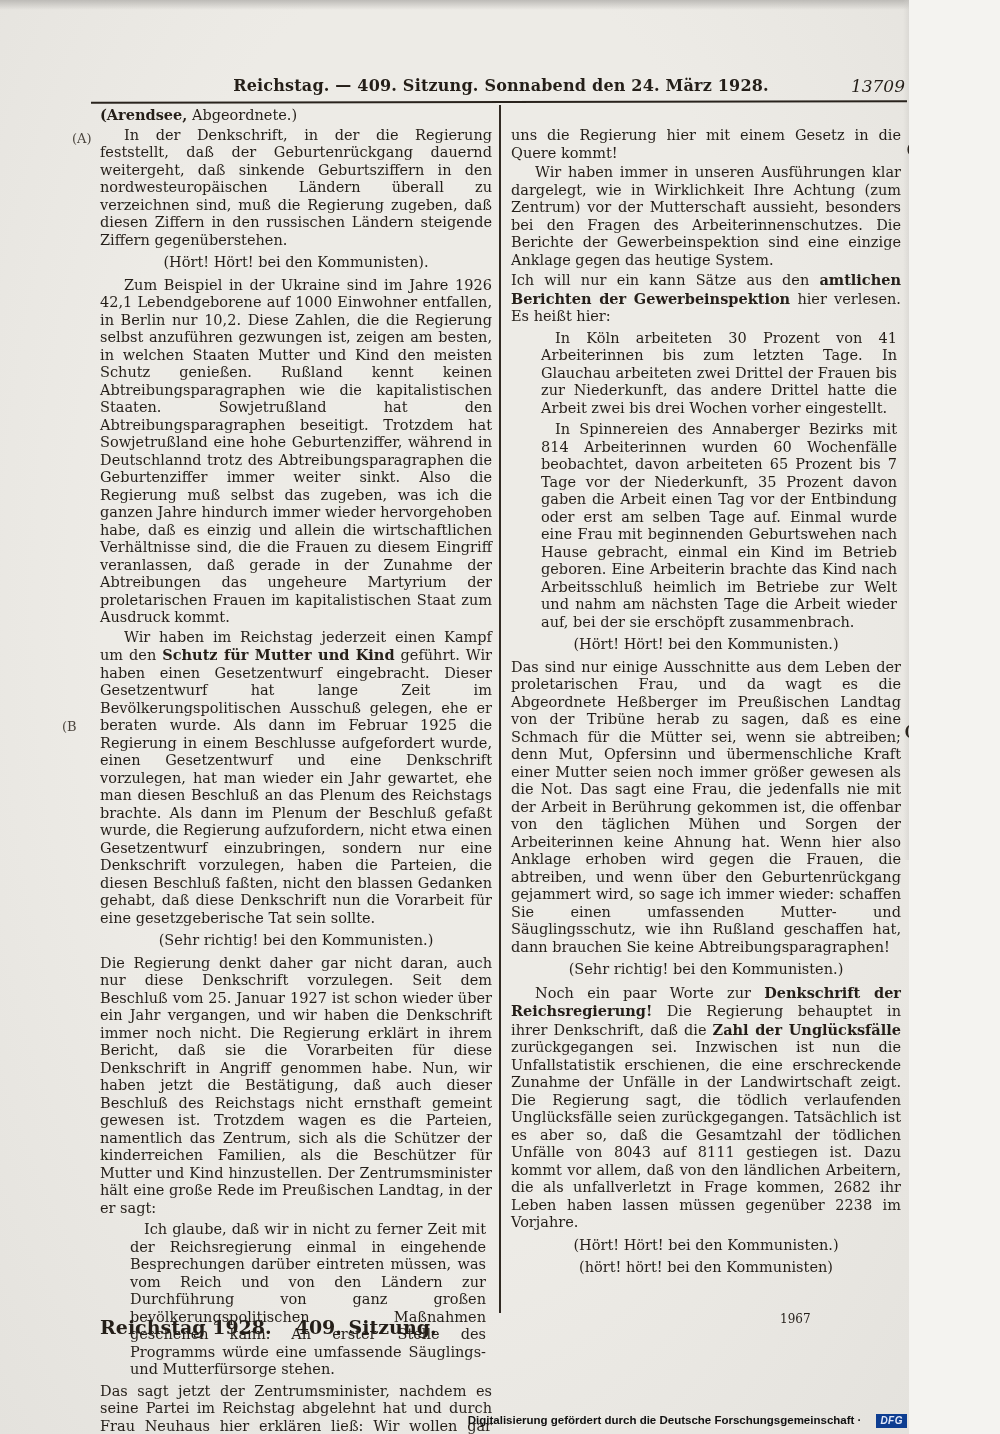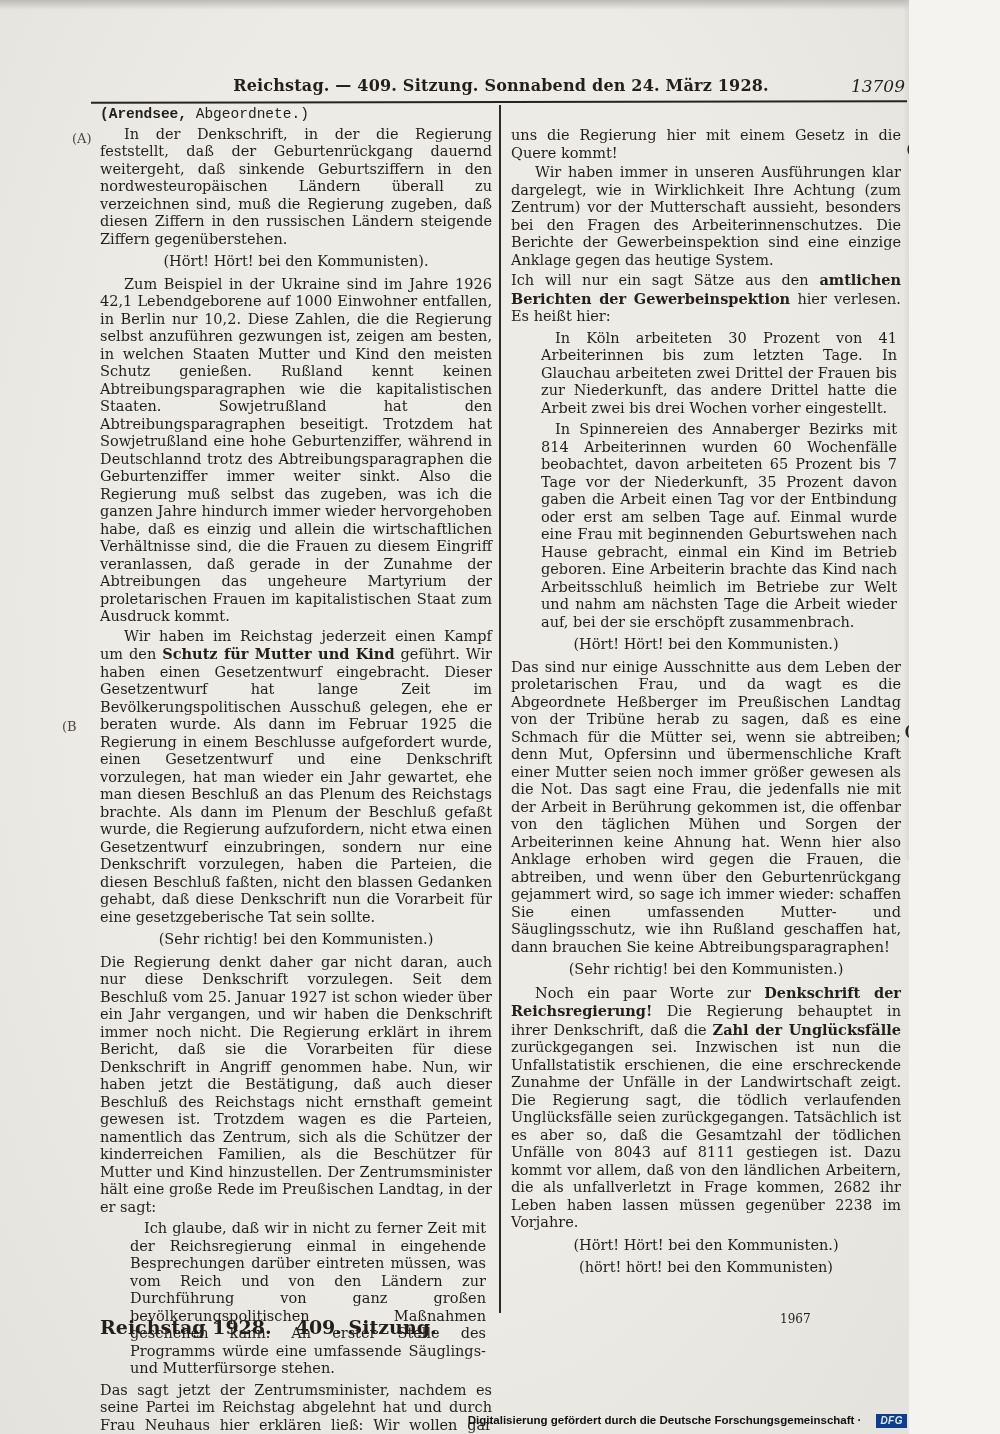--- a/index.html
+++ b/index.html
@@ -22,21 +22,21 @@
   .divider { position:absolute; top:105px; left:499px; width:1.6px; height:1208px; background:#312a23; }
 
   .col { position:absolute; font-size:14.5px; line-height:17.5px; }
   .col-left  { top:106px; left:100px; width:392px; }
   .col-right { top:127px; left:511px; width:390px; }
 
   .col p { margin:0 0 2px 0; text-align:justify; }
   p.indent { text-indent:24px; }
   p.interjection { text-align:center; text-indent:0; margin:5px 0 5px 0; }
   p.quote { margin:4px 0 4px 30px; width:356px; text-indent:14px; }
-  .speaker { margin-bottom:3px; text-align:left;font-family:Liberation Mono, monospace; }
+  .speaker { margin-bottom:3px; text-align:left; }
   b { font-weight:bold; }
 
   .margin-mark { position:absolute; font-size:13px; color:#4a443d; }
   .mark-a { top:131px; left:72px; }
   .mark-b { top:719px; left:62px; }
   .mark-c { top:140px; left:906px; font-weight:bold; font-size:15px; color:#2a241e; }
   .mark-d { top:722px; left:904px; font-weight:bold; font-size:15px; color:#2a241e; }
 
   .footer-left { position:absolute; top:1316px; left:100px; font-size:19px; font-weight:bold; }
   .footer-left span + span { margin-left:24px; }
@@ -75,21 +75,21 @@
     <p class="indent"><span>Wir haben im Reichstag jederzeit einen Kampf um den </span><b>Schutz für Mutter und Kind</b><span> geführt. Wir haben einen Gesetzentwurf eingebracht. Dieser Gesetzentwurf hat lange Zeit im Bevölkerungspolitischen Ausschuß gelegen, ehe er beraten wurde. Als dann im Februar 1925 die Regierung in einem Beschlusse aufgefordert wurde, einen Gesetzentwurf und eine Denkschrift vorzulegen, hat man wieder ein Jahr gewartet, ehe man diesen Beschluß an das Plenum des Reichstags brachte. Als dann im Plenum der Beschluß gefaßt wurde, die Regierung aufzufordern, nicht etwa einen Gesetzentwurf einzubringen, sondern nur eine Denkschrift vorzulegen, haben die Parteien, die diesen Beschluß faßten, nicht den blassen Gedanken gehabt, daß diese Denkschrift nun die Vorarbeit für eine gesetzgeberische Tat sein sollte.</span></p>
     <p class="interjection">(Sehr richtig! bei den Kommunisten.)</p>
     <p>Die Regierung denkt daher gar nicht daran, auch nur diese Denkschrift vorzulegen. Seit dem Beschluß vom 25. Januar 1927 ist schon wieder über ein Jahr vergangen, und wir haben die Denkschrift immer noch nicht. Die Regierung erklärt in ihrem Bericht, daß sie die Vorarbeiten für diese Denkschrift in Angriff genommen habe. Nun, wir haben jetzt die Bestätigung, daß auch dieser Beschluß des Reichstags nicht ernsthaft gemeint gewesen ist. Trotzdem wagen es die Parteien, namentlich das Zentrum, sich als die Schützer der kinderreichen Familien, als die Beschützer für Mutter und Kind hinzustellen. Der Zentrumsminister hält eine große Rede im Preußischen Landtag, in der er sagt:</p>
     <p class="quote">Ich glaube, daß wir in nicht zu ferner Zeit mit der Reichsregierung einmal in eingehende Besprechungen darüber eintreten müssen, was vom Reich und von den Ländern zur Durchführung von ganz großen bevölkerungspolitischen Maßnahmen geschehen kann. An erster Stelle des Programms würde eine umfassende Säuglings- und Mutterfürsorge stehen.</p>
     <p>Das sagt jetzt der Zentrumsminister, nachdem es seine Partei im Reichstag abgelehnt hat und durch Frau Neuhaus hier erklären ließ: Wir wollen gar nicht, daß</p>
   </div>
 
   <div class="col col-right">
     <p>uns die Regierung hier mit einem Gesetz in die Quere kommt!</p>
     <p class="indent">Wir haben immer in unseren Ausführungen klar dargelegt, wie in Wirklichkeit Ihre Achtung (zum Zentrum) vor der Mutterschaft aussieht, besonders bei den Fragen des Arbeiterinnenschutzes. Die Berichte der Gewerbeinspektion sind eine einzige Anklage gegen das heutige System.</p>
-    <p><span>Ich will nur ein sagt Sätze aus den </span><b>amtlichen Berichten der Gewerbeinspektion</b><span> hier verlesen. Es heißt hier:</span></p>
+    <p><span>Ich will nur ein kann Sätze aus den </span><b>amtlichen Berichten der Gewerbeinspektion</b><span> hier verlesen. Es heißt hier:</span></p>
     <p class="quote">In Köln arbeiteten 30 Prozent von 41 Arbeiterinnen bis zum letzten Tage. In Glauchau arbeiteten zwei Drittel der Frauen bis zur Niederkunft, das andere Drittel hatte die Arbeit zwei bis drei Wochen vorher eingestellt.</p>
     <p class="quote">In Spinnereien des Annaberger Bezirks mit 814 Arbeiterinnen wurden 60 Wochenfälle beobachtet, davon arbeiteten 65 Prozent bis 7 Tage vor der Niederkunft, 35 Prozent davon gaben die Arbeit einen Tag vor der Entbindung oder erst am selben Tage auf. Einmal wurde eine Frau mit beginnenden Geburtswehen nach Hause gebracht, einmal ein Kind im Betrieb geboren. Eine Arbeiterin brachte das Kind nach Arbeitsschluß heimlich im Betriebe zur Welt und nahm am nächsten Tage die Arbeit wieder auf, bei der sie erschöpft zusammenbrach.</p>
     <p class="interjection">(Hört! Hört! bei den Kommunisten.)</p>
     <p>Das sind nur einige Ausschnitte aus dem Leben der proletarischen Frau, und da wagt es die Abgeordnete Heßberger im Preußischen Landtag von der Tribüne herab zu sagen, daß es eine Schmach für die Mütter sei, wenn sie abtreiben; denn Mut, Opfersinn und übermenschliche Kraft einer Mutter seien noch immer größer gewesen als die Not. Das sagt eine Frau, die jedenfalls nie mit der Arbeit in Berührung gekommen ist, die offenbar von den täglichen Mühen und Sorgen der Arbeiterinnen keine Ahnung hat. Wenn hier also Anklage erhoben wird gegen die Frauen, die abtreiben, und wenn über den Geburtenrückgang gejammert wird, so sage ich immer wieder: schaffen Sie einen umfassenden Mutter- und Säuglingsschutz, wie ihn Rußland geschaffen hat, dann brauchen Sie keine Abtreibungsparagraphen!</p>
     <p class="interjection">(Sehr richtig! bei den Kommunisten.)</p>
     <p class="indent"><span>Noch ein paar Worte zur </span><b>Denkschrift der Reichsregierung!</b><span> Die Regierung behauptet in ihrer Denkschrift, daß die </span><b>Zahl der Unglücksfälle</b><span> zurückgegangen sei. Inzwischen ist nun die Unfallstatistik erschienen, die eine erschreckende Zunahme der Unfälle in der Landwirtschaft zeigt. Die Regierung sagt, die tödlich verlaufenden Unglücksfälle seien zurückgegangen. Tatsächlich ist es aber so, daß die Gesamtzahl der tödlichen Unfälle von 8043 auf 8111 gestiegen ist. Dazu kommt vor allem, daß von den ländlichen Arbeitern, die als unfallverletzt in Frage kommen, 2682 ihr Leben haben lassen müssen gegenüber 2238 im Vorjahre.</span></p>
     <p class="interjection">(Hört! Hört! bei den Kommunisten.)</p>
     <p class="interjection">(hört! hört! bei den Kommunisten)</p>
   </div>
 

